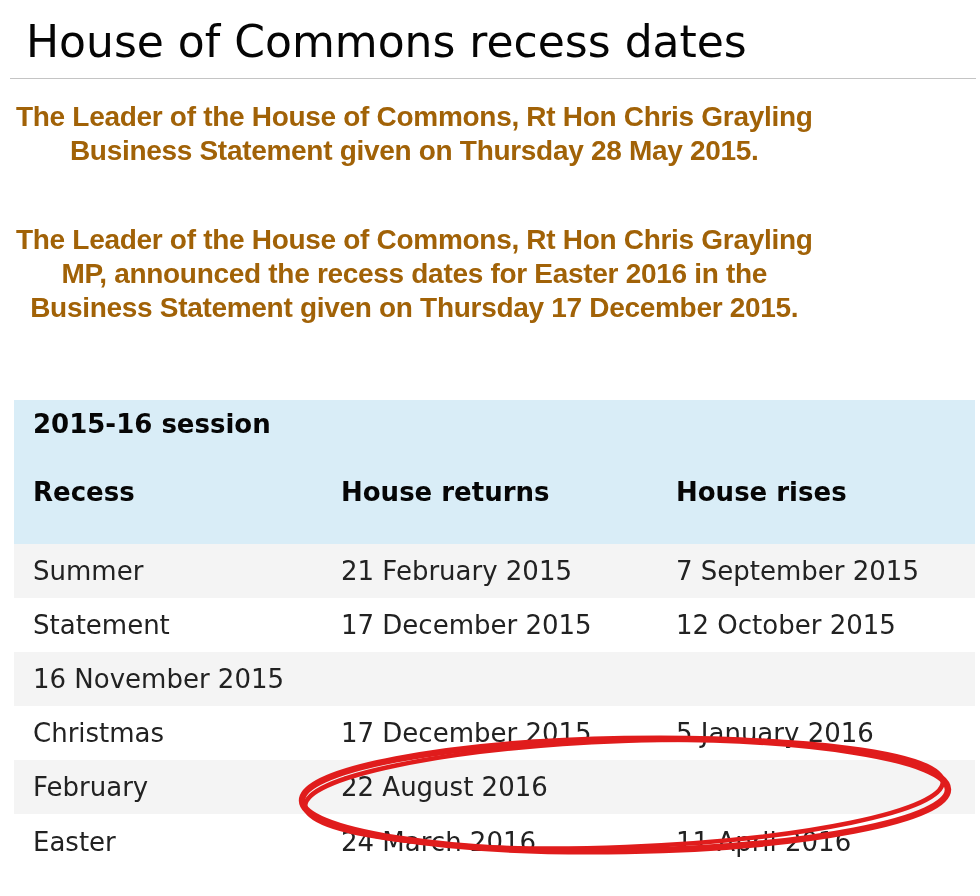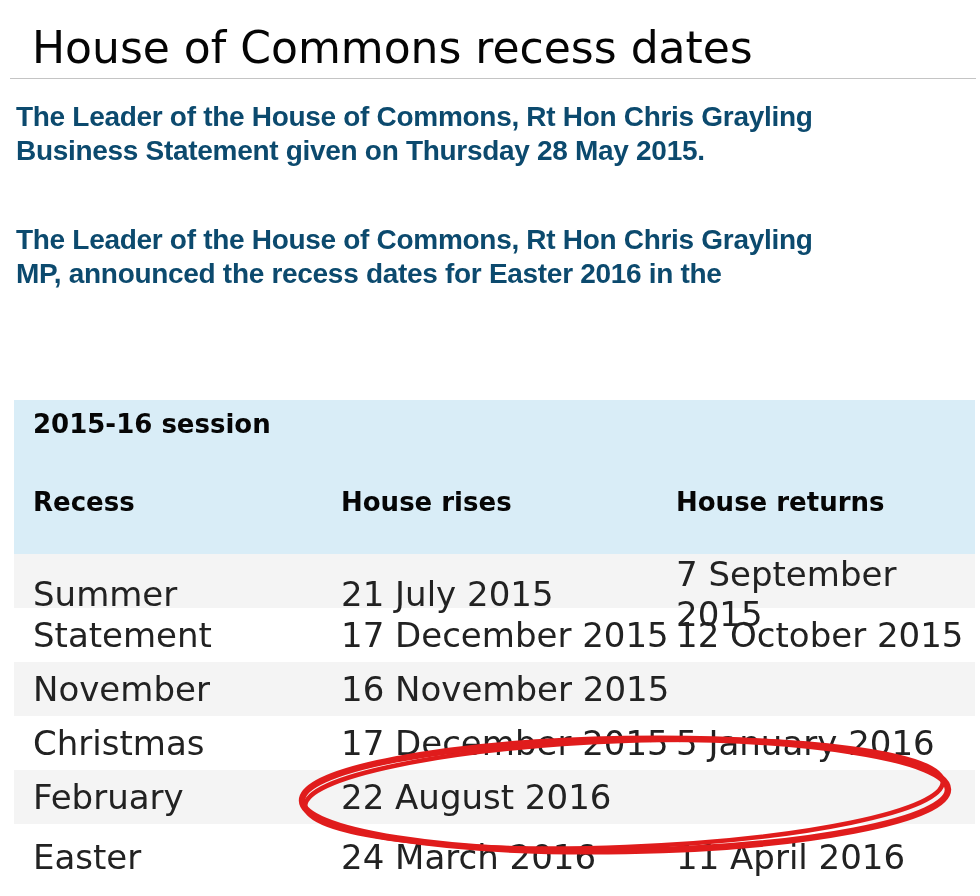--- a/index.html
+++ b/index.html
@@ -8,21 +8,21 @@
     background: #ffffff;
     position: relative;
     overflow: hidden;
     font-family: "DejaVu Sans", sans-serif;
     color: #111111;
   }
 
   .page-title {
     position: absolute;
     left: 16px; top: 6px;
-    margin: 16px;
+    margin: 10px;
     font-family: "DejaVu Sans", sans-serif;
     font-size: 44px;
     font-weight: 400;
     color: #050505;
     letter-spacing: 0px;
     white-space: nowrap;
   }
 
   .title-rule {
     position: absolute;
@@ -31,22 +31,23 @@
     background: #c4c4c4;
   }
 
   .intro-para {
     position: absolute;
     left: 16px;
     font-family: "Liberation Sans", sans-serif;
     font-size: 28px;
     font-weight: 700;
     line-height: 34px;
-    color: #0c4a6e;
+    color: #a16207;
     letter-spacing: -0.3px;
+    text-align: center;
   }
   .para-1 { top: 100px; }
   .para-2 { top: 223px; }
 
   .recess-table {
     position: absolute;
     left: 14px; top: 400px;
     width: 961px;
   }
 
@@ -54,36 +55,36 @@
     background: #d9edf7;
     padding: 9px 2px 36px 19px;
   }
   .session-title {
     font-size: 26px;
     font-weight: 700;
     line-height: 31px;
     color: #060606;
   }
   .head-row {
-    margin-top: 47px;
+    margin-top: 37px;
     display: grid;
     grid-template-columns: 308px 335px auto;
     font-size: 26px;
     font-weight: 700;
     line-height: 31px;
     color: #060606;
   }
 
   .data-row {
     display: grid;
     grid-template-columns: 308px 335px auto;
     align-items: center;
     height: 54px;
     padding-left: 19px;
-    font-size: 34px;
+    font-size: 26px;
     color: #222222;
     background: #ffffff;
   }
   .data-row.alt { background: #f4f4f4; }
   .data-row.last { height: 73px; align-items: start; }
   .data-row.last .cell { padding-top: 13px; }
 
   .annotation-layer {
     position: absolute;
     left: 0; top: 0;
@@ -98,44 +99,44 @@
 <div class="title-rule"></div>
 
 <div class="intro-para para-1">
   <div>The Leader of the House of Commons, Rt Hon Chris Grayling</div>
   <div>Business Statement given on Thursday 28 May 2015.</div>
 </div>
 
 <div class="intro-para para-2">
   <div>The Leader of the House of Commons, Rt Hon Chris Grayling</div>
   <div>MP, announced the recess dates for Easter 2016 in the</div>
+  <div>Business Statement given on Thursday 17 December 2015.</div>
 </div>
 
 <div class="recess-table">
   <div class="table-head">
     <div class="session-title">2015-16 session</div>
     <div class="head-row">
       <div class="cell">Recess</div>
+      <div class="cell">House returns</div>
       <div class="cell">House rises</div>
-      <div class="cell">House returns</div>
     </div>
   </div>
 
   <div class="data-row alt">
     <div class="cell">Summer</div>
-    <div class="cell">21 July 2015</div>
+    <div class="cell">21 February 2015</div>
     <div class="cell">7 September 2015</div>
   </div>
   <div class="data-row">
     <div class="cell">Statement</div>
     <div class="cell">17 December 2015</div>
     <div class="cell">12 October 2015</div>
   </div>
   <div class="data-row alt">
-    <div class="cell">November</div>
     <div class="cell">16 November 2015</div>
   </div>
   <div class="data-row">
     <div class="cell">Christmas</div>
     <div class="cell">17 December 2015</div>
     <div class="cell">5 January 2016</div>
   </div>
   <div class="data-row alt">
     <div class="cell">February</div>
     <div class="cell">22 August 2016</div>

